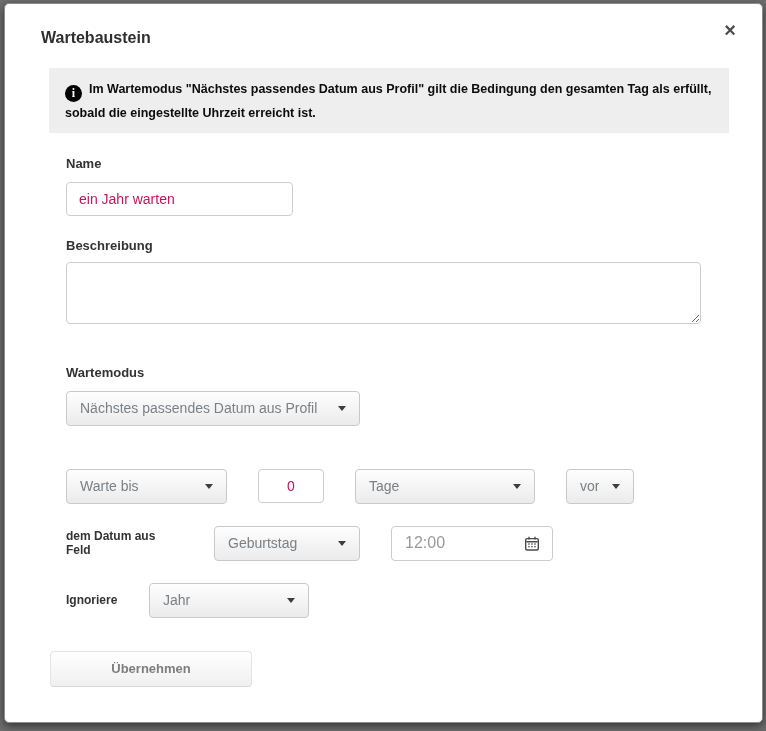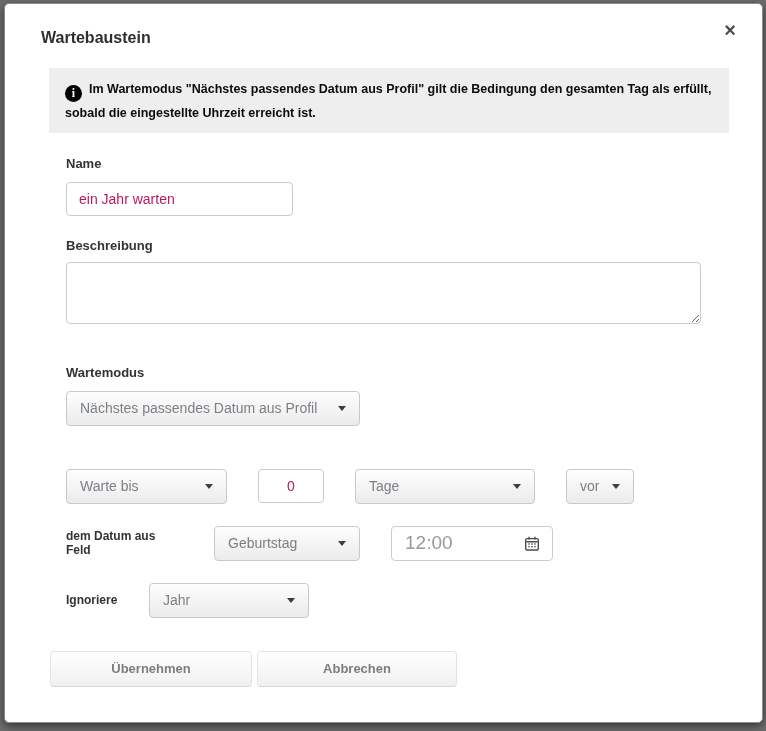--- a/index.html
+++ b/index.html
@@ -107,26 +107,26 @@
 
   .time-wrap {
     width: 162px; height: 35px;
     border: 1px solid #ccc; border-radius: 4px;
     display: flex; align-items: center;
     background: #fff; padding: 0 12px 0 0;
   }
   .time-wrap input {
     flex: 1; min-width: 0; border: none; outline: none;
     height: 100%; padding: 0 0 0 13px;
-    font-size: 19px; color: #98999c; background: transparent;
+    font-size: 16px; color: #98999c; background: transparent;
     font-family: "Liberation Sans", sans-serif;
   }
   .cal-icon { flex: none; display: inline-flex; cursor: pointer; }
 
-  .footer { margin: 33px 0 0 45px; display: flex; gap: 5px; }
+  .footer { margin: 33px 0 0 45px; display: flex; gap: 22px; }
   .btn {
     height: 36px; border-radius: 4px;
     background: linear-gradient(#ffffff, #f0f0f0);
     border: 1px solid #e4e4e4; border-bottom-color: #d6d6d6;
     font-size: 13px; font-weight: bold; color: #7d7d7d;
     font-family: "Liberation Sans", sans-serif; cursor: pointer;
   }
   .btn-apply { width: 202px; }
   .btn-cancel { width: 200px; }
 </style>
@@ -205,16 +205,15 @@
       <button class="dd w-ignore">
         <span class="dd-label">Jahr</span>
         <span class="caret"></span>
       </button>
     </div>
 
   </div>
 
   <div class="footer">
     <button class="btn btn-apply">Übernehmen</button>
-    <button class="btn btn-cancel">Abbrechen</button>
   </div>
 
 </div>
 
 </body></html>

